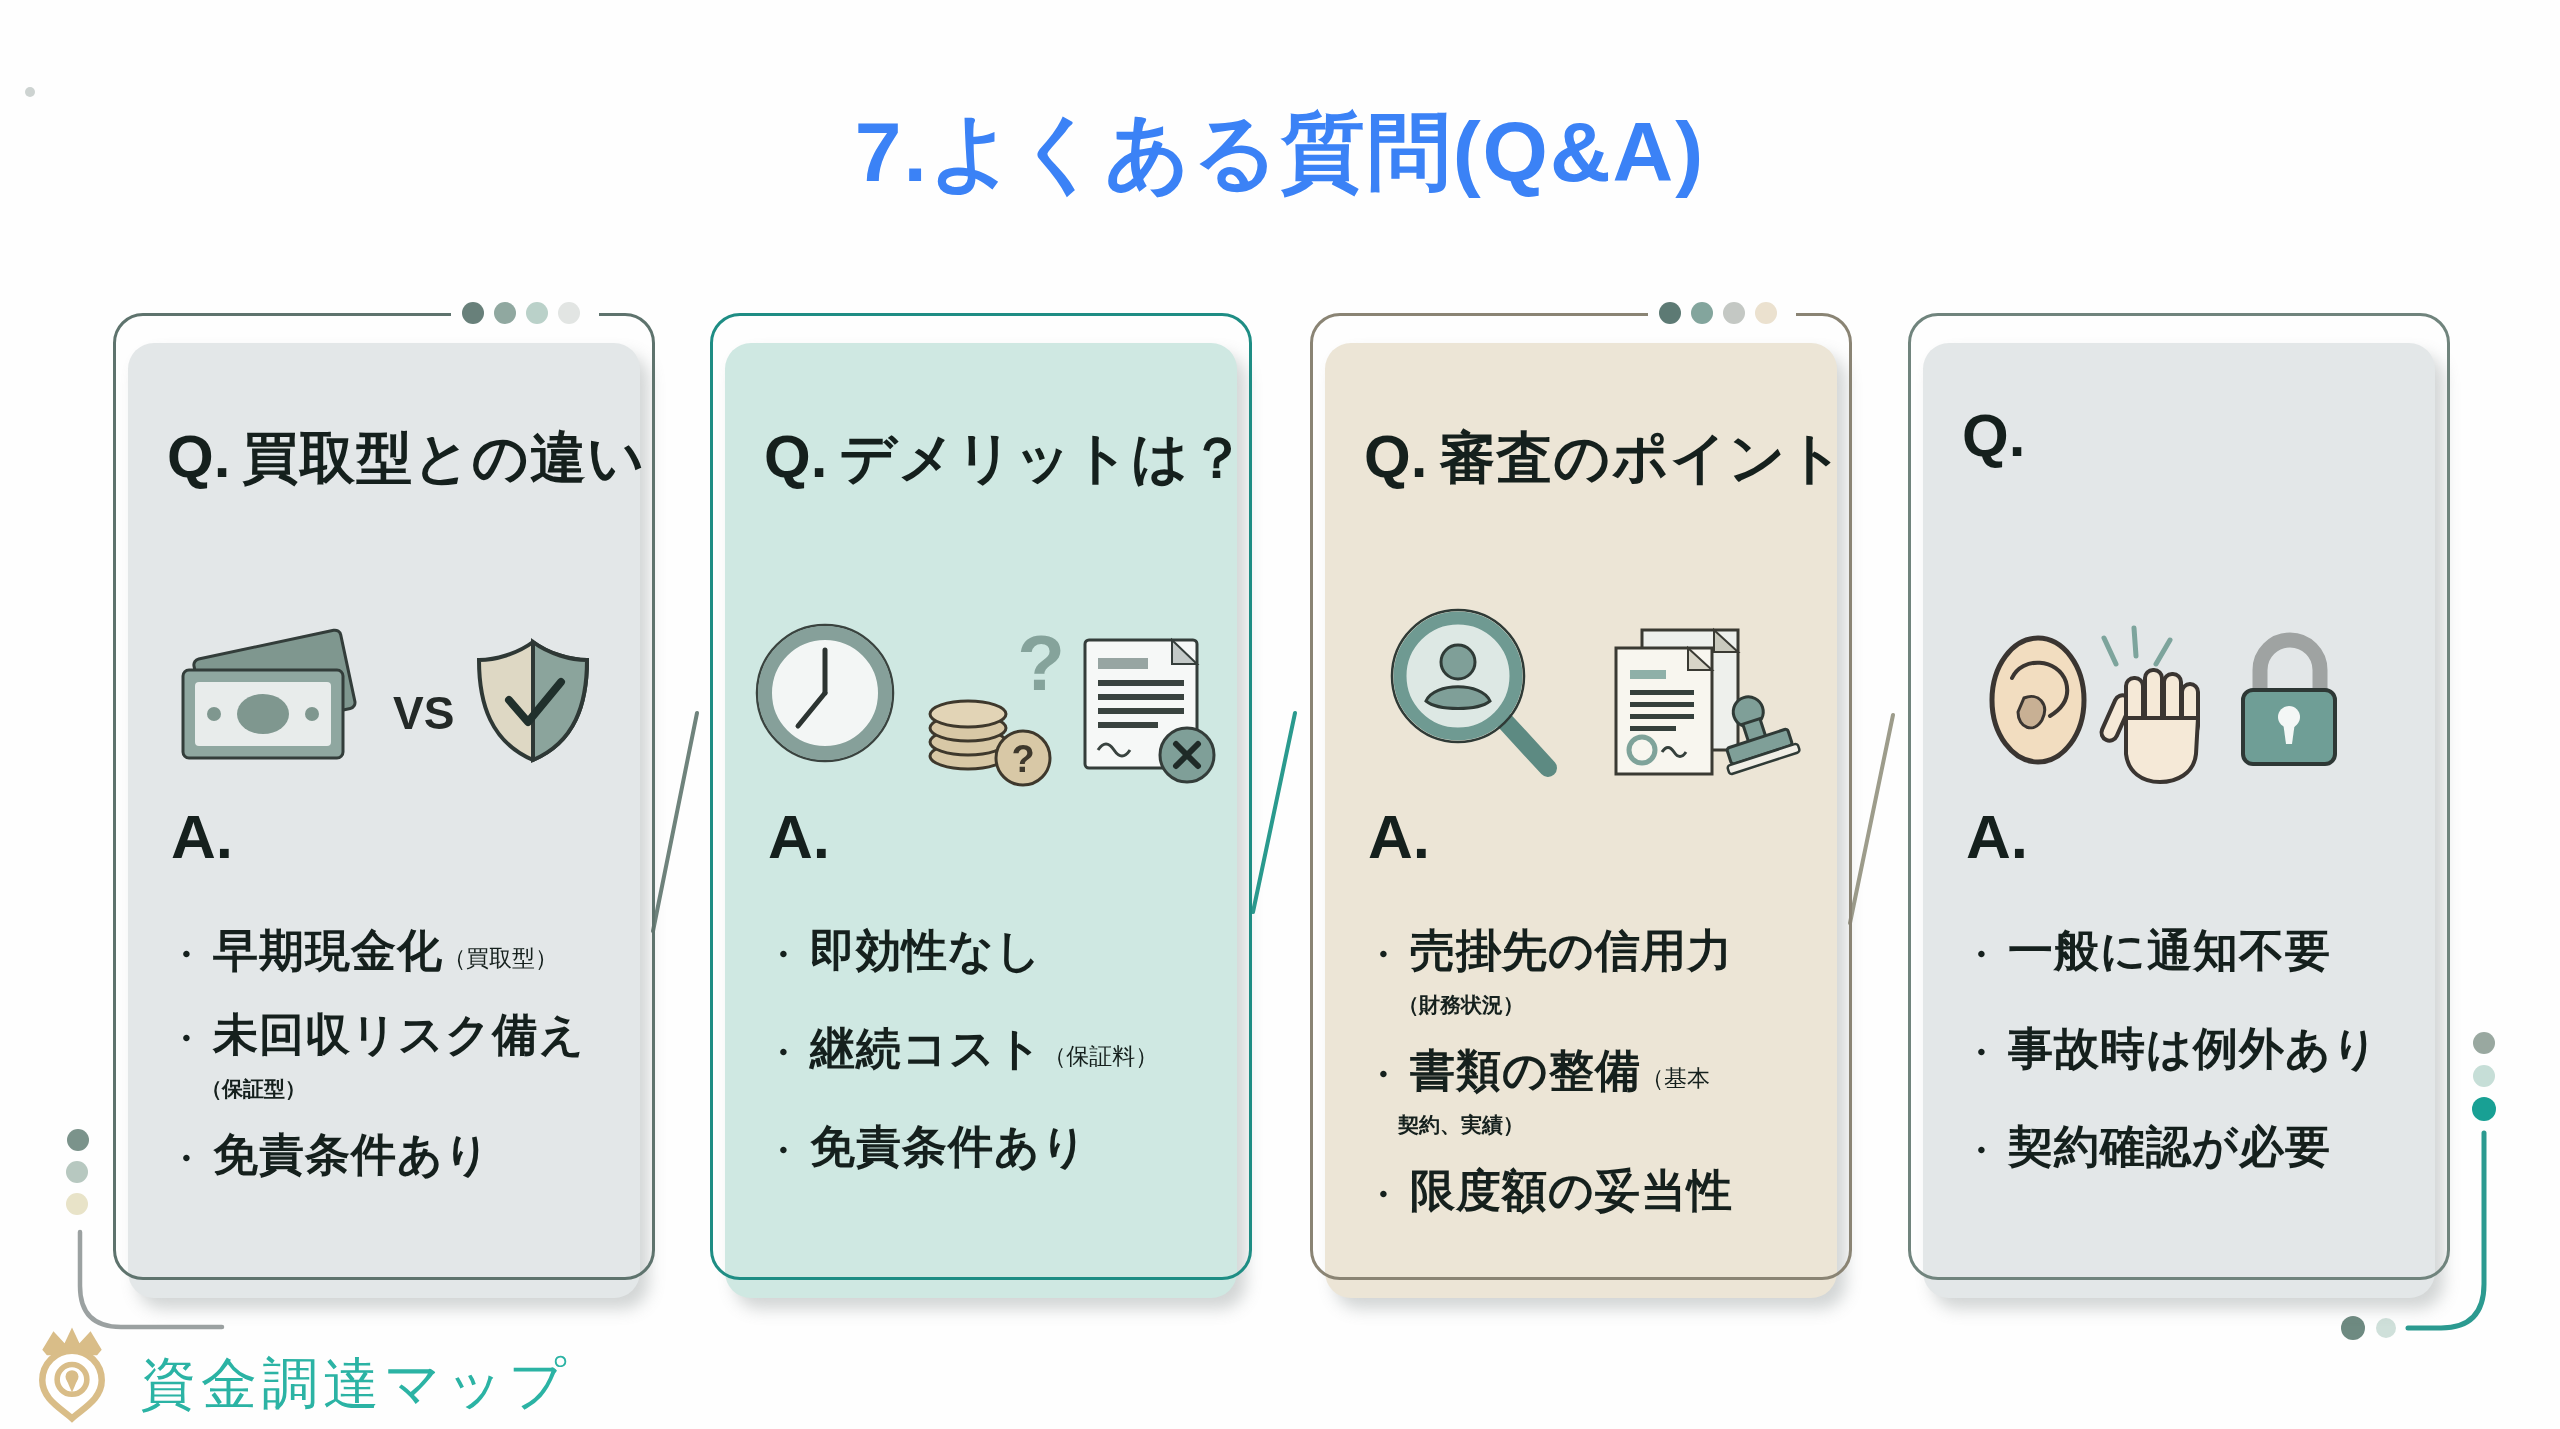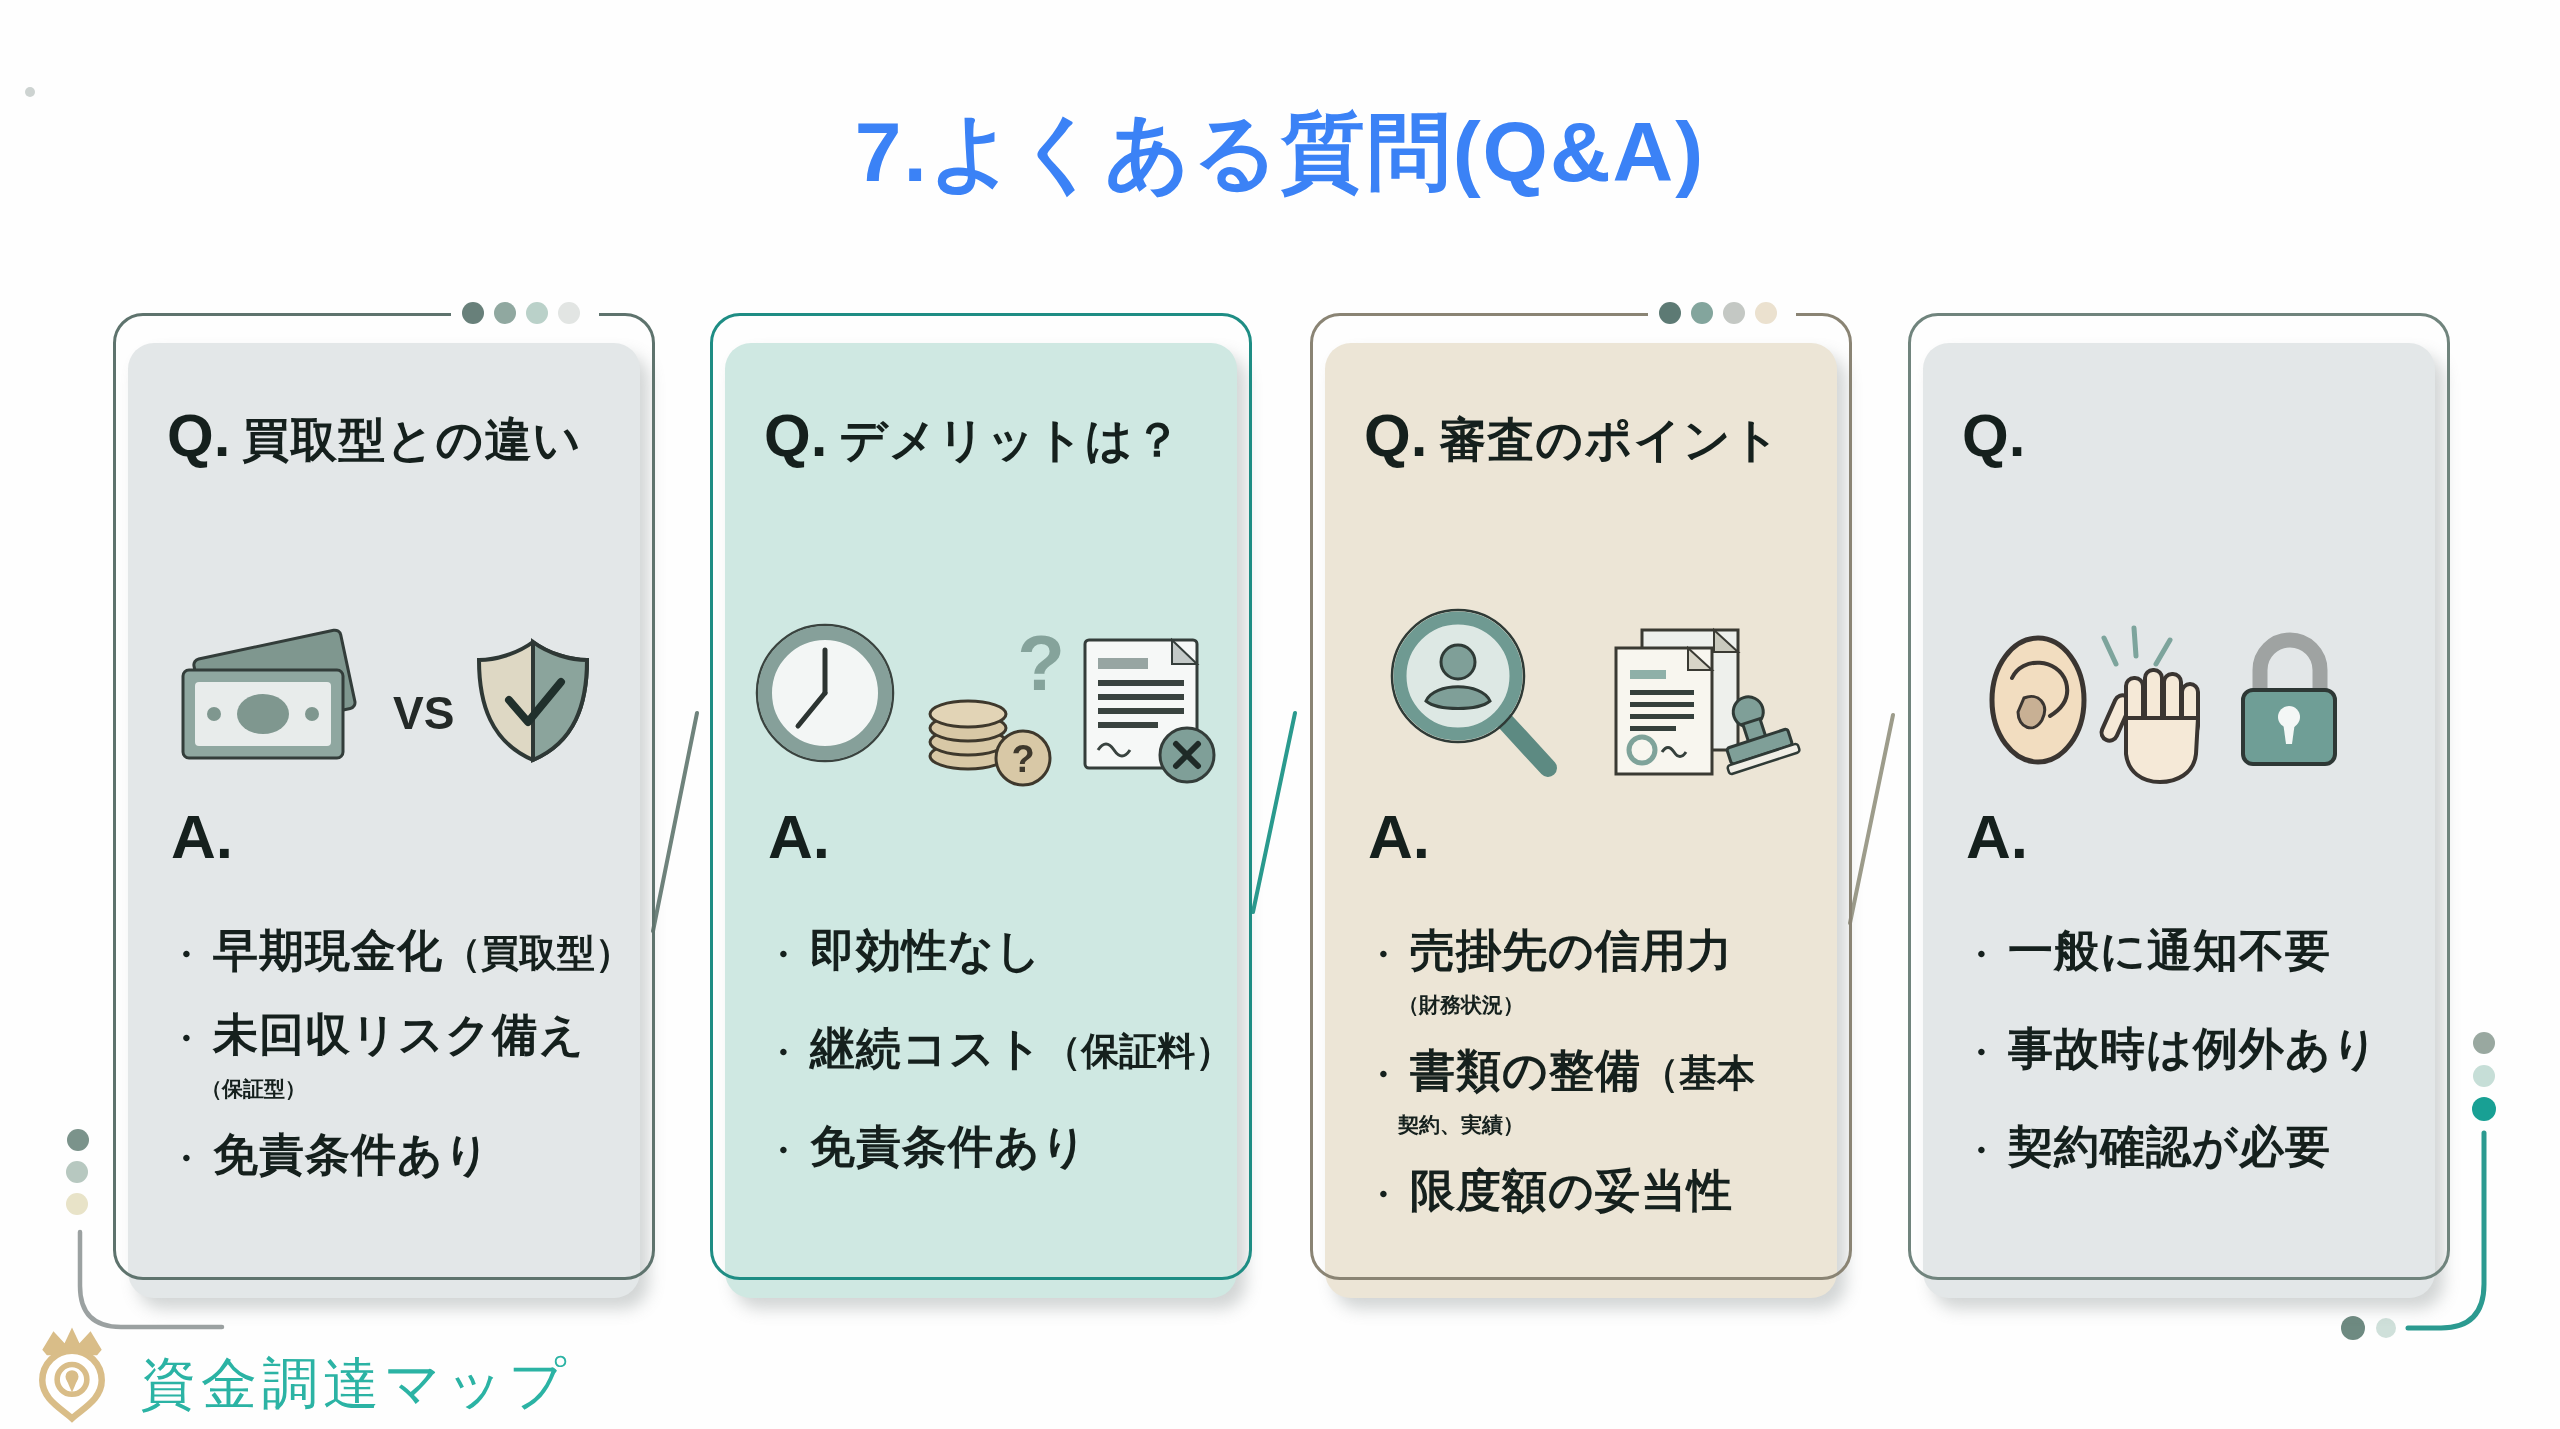--- a/index.html
+++ b/index.html
@@ -25,32 +25,32 @@
   .dotpatch{position:absolute;z-index:3;top:-10px;left:338px;width:148px;height:20px;background:#fefefe;}
   .tdot{position:absolute;z-index:4;top:-11px;width:22px;height:22px;border-radius:50%;}
   .td1{left:349px;} .td2{left:381px;} .td3{left:413px;} .td4{left:445px;}
   #card1 .td1{background:#68807a;} #card1 .td2{background:#90a8a0;}
   #card1 .td3{background:#bad1c9;} #card1 .td4{background:#e2e5e3;}
   #card3 .td1{background:#5d7a74;} #card3 .td2{background:#83a59d;}
   #card3 .td3{background:#c4c8c4;} #card3 .td4{background:#ebe1cf;}
 
   .qrow{position:absolute;left:54px;top:88px;display:flex;align-items:baseline;}
   .qmark{font-size:60px;font-weight:bold;margin-right:12px;}
-  .qtext{font-size:47px;font-weight:bold;letter-spacing:1px;white-space:nowrap;}
+  .qtext{font-size:56px;font-weight:bold;letter-spacing:1px;white-space:nowrap;margin-top:20px;}
 
   .icons{position:absolute;left:30px;top:285px;width:482px;height:200px;}
 
   .alabel{position:absolute;left:58px;top:488px;font-size:62px;font-weight:bold;}
 
   .bullets{position:absolute;left:56px;top:608px;width:472px;}
   .b-line{display:flex;align-items:baseline;margin-bottom:24px;}
   .roomy .b-line{margin-bottom:38px;}
   .b-dot{font-size:34px;font-weight:bold;margin-right:10px;flex:none;}
   .b-main{font-size:45px;font-weight:bold;letter-spacing:1px;white-space:nowrap;}
-  .b-paren{font-size:38px;font-weight:bold;white-space:nowrap;}
+  .b-paren{font-size:23px;font-weight:normal;white-space:nowrap;}
   .b-sub{font-size:21px;font-weight:bold;margin:-14px 0 22px 32px;}
 
   
   .overlay{position:absolute;left:0;top:0;z-index:0;}
 
   
   .logo{position:absolute;left:16px;top:1320px;display:flex;align-items:center;z-index:5;}
   .logo-text{font-size:56px;font-weight:400;color:#2bb3a4;letter-spacing:5px;margin:26px 0 0 12px;}
 </style>
 </head>

